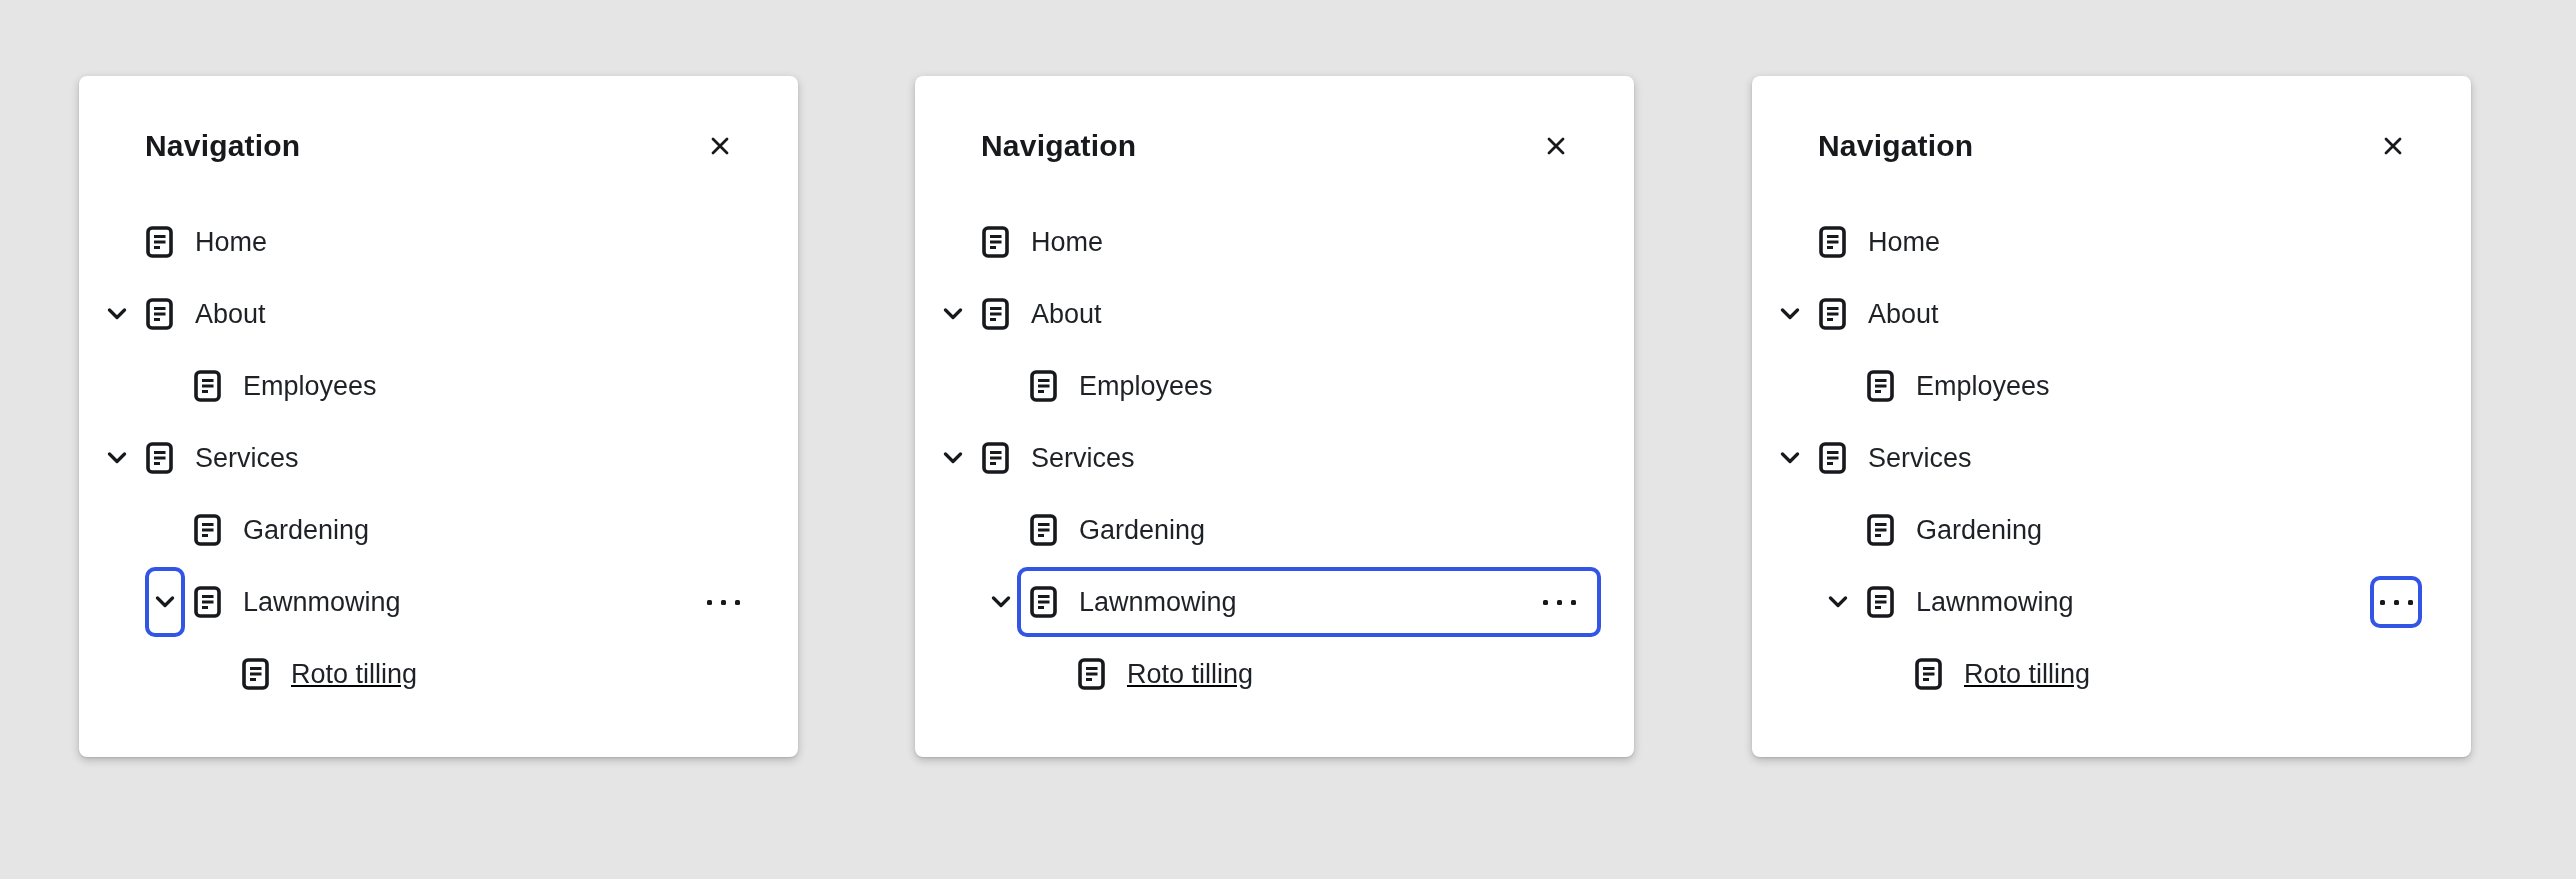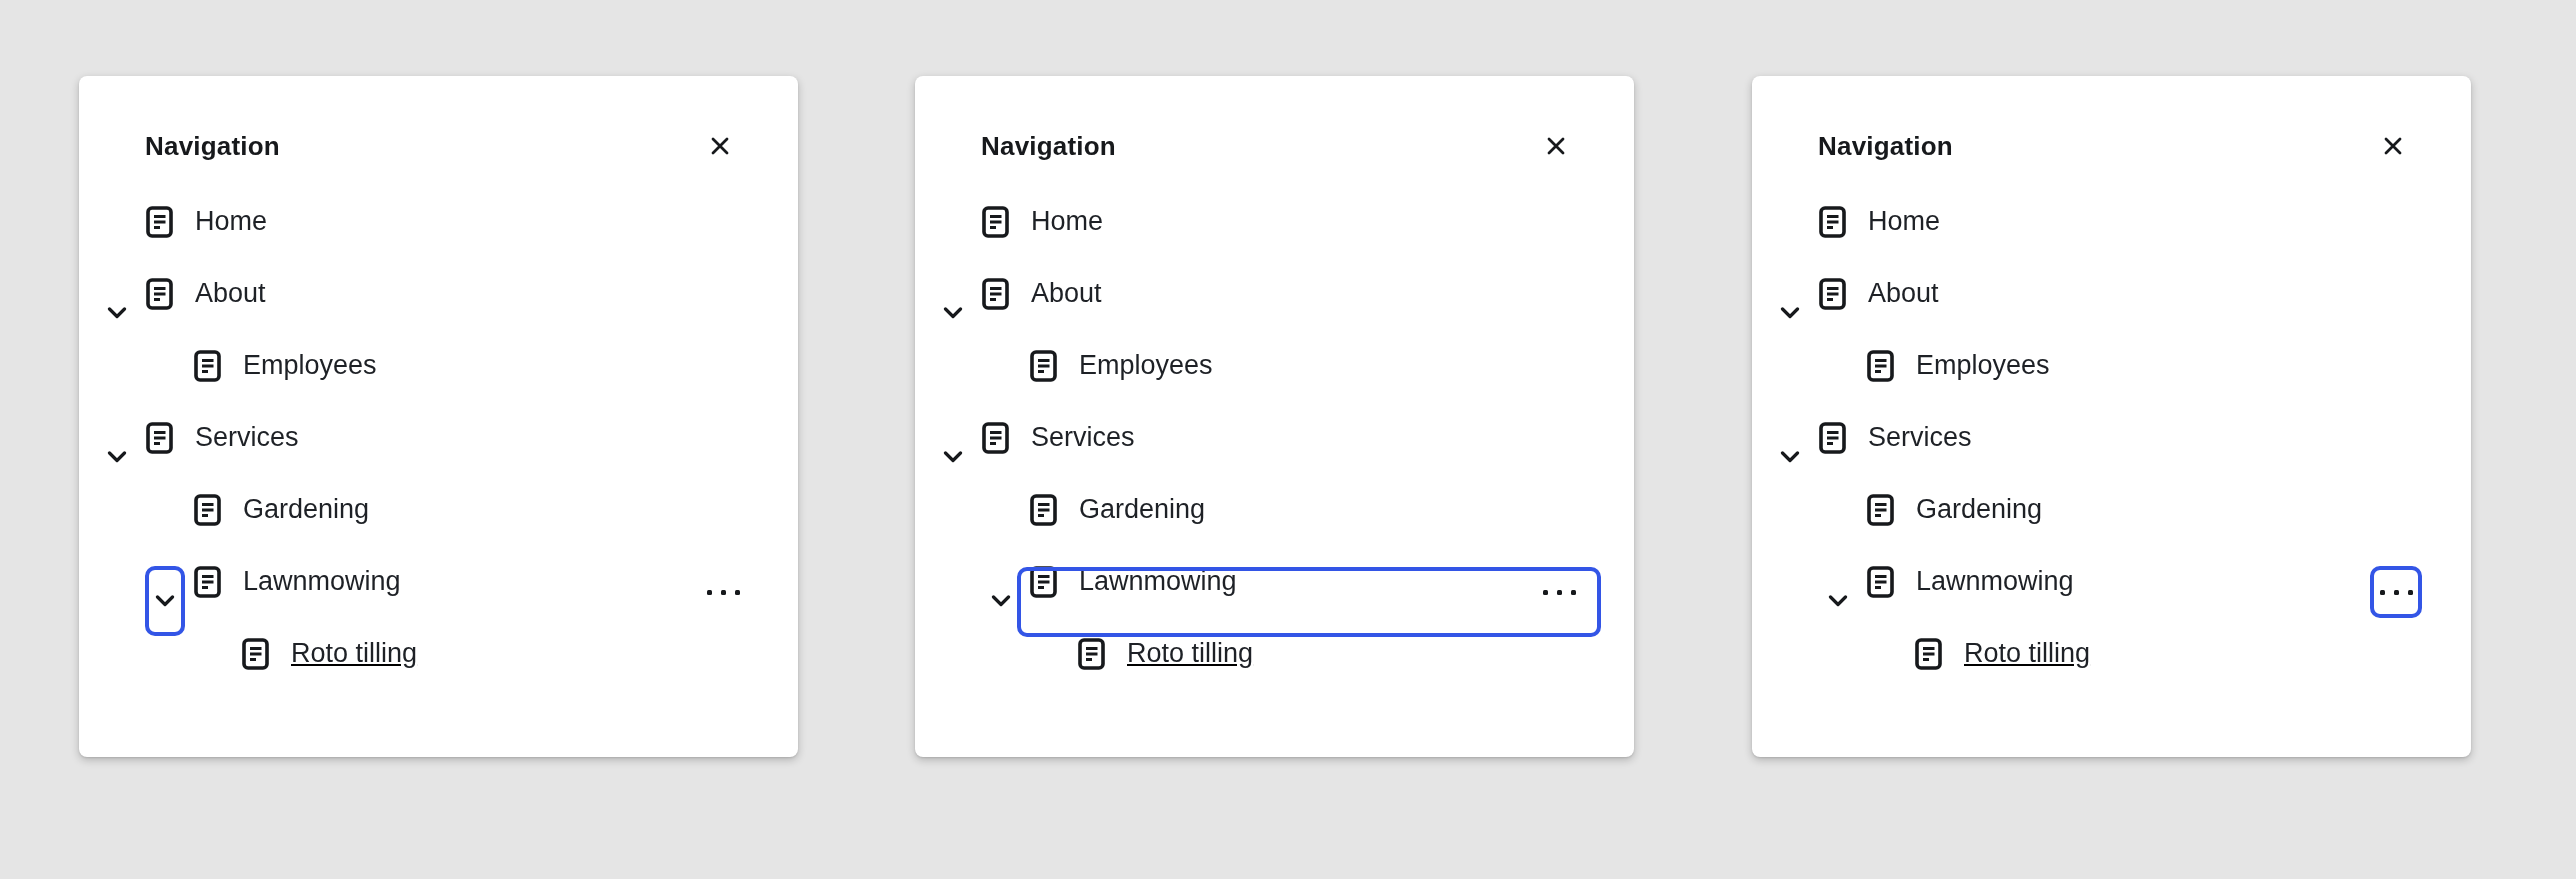--- a/index.html
+++ b/index.html
@@ -24,38 +24,38 @@
   .panel--3 { left:1752px; }
 
   .panel-header {
     display:flex;
     align-items:center;
     justify-content:space-between;
     padding:52px 60px 0 66px;
     height:88px;
   }
   .panel-title {
-    font-size:26px;
+    font-size:30px;
     font-weight:700;
     color:#17191c;
     letter-spacing:0.2px;
   }
   .close-btn {
     width:36px; height:36px;
     background:none; border:none;
     display:flex; align-items:center; justify-content:center;
     cursor:pointer;
     color:#17191c;
   }
 
   .tree { margin-top:42px; }
   .row {
     height:72px;
     display:flex;
-    align-items:flex-start;
+    align-items:center;
     padding-right:49px;
     position:relative;
     cursor:pointer;
   }
   .row.lvl1 { padding-left:18px; }
   .row.lvl2 { padding-left:66px; }
   .row.lvl3 { padding-left:114px;text-decoration:underline; }
 
   .toggle-btn {
     width:40px; height:70px;

